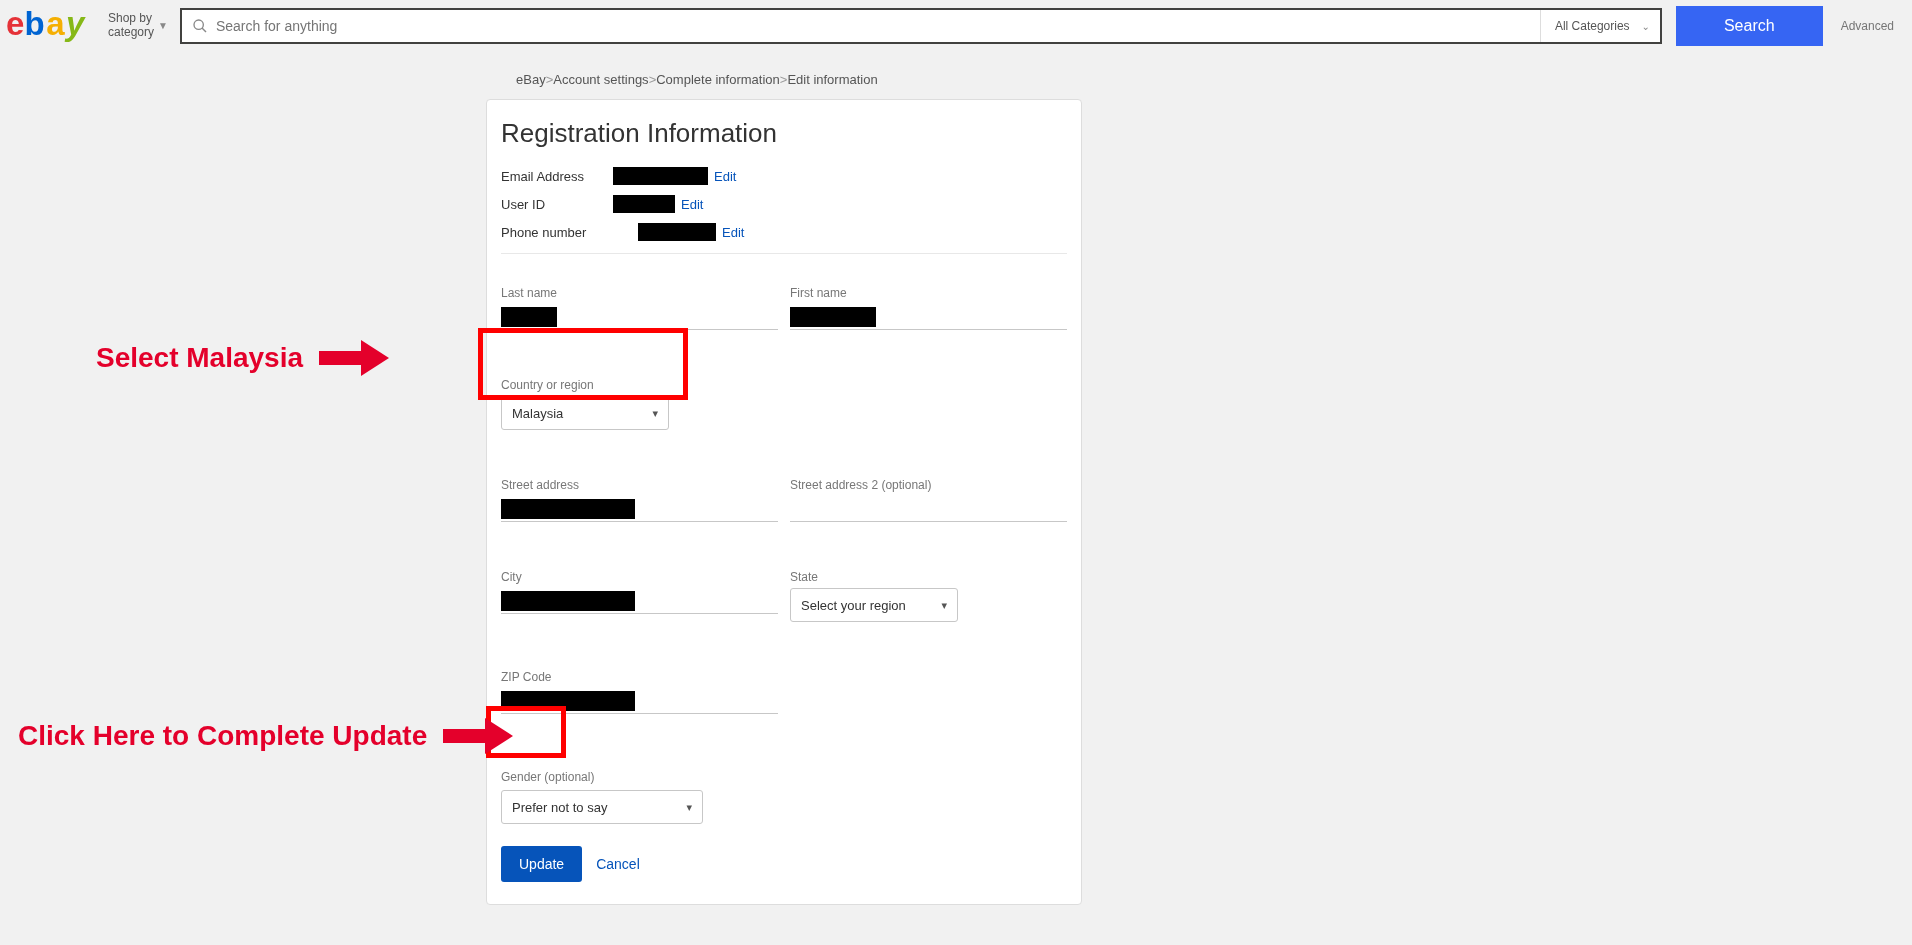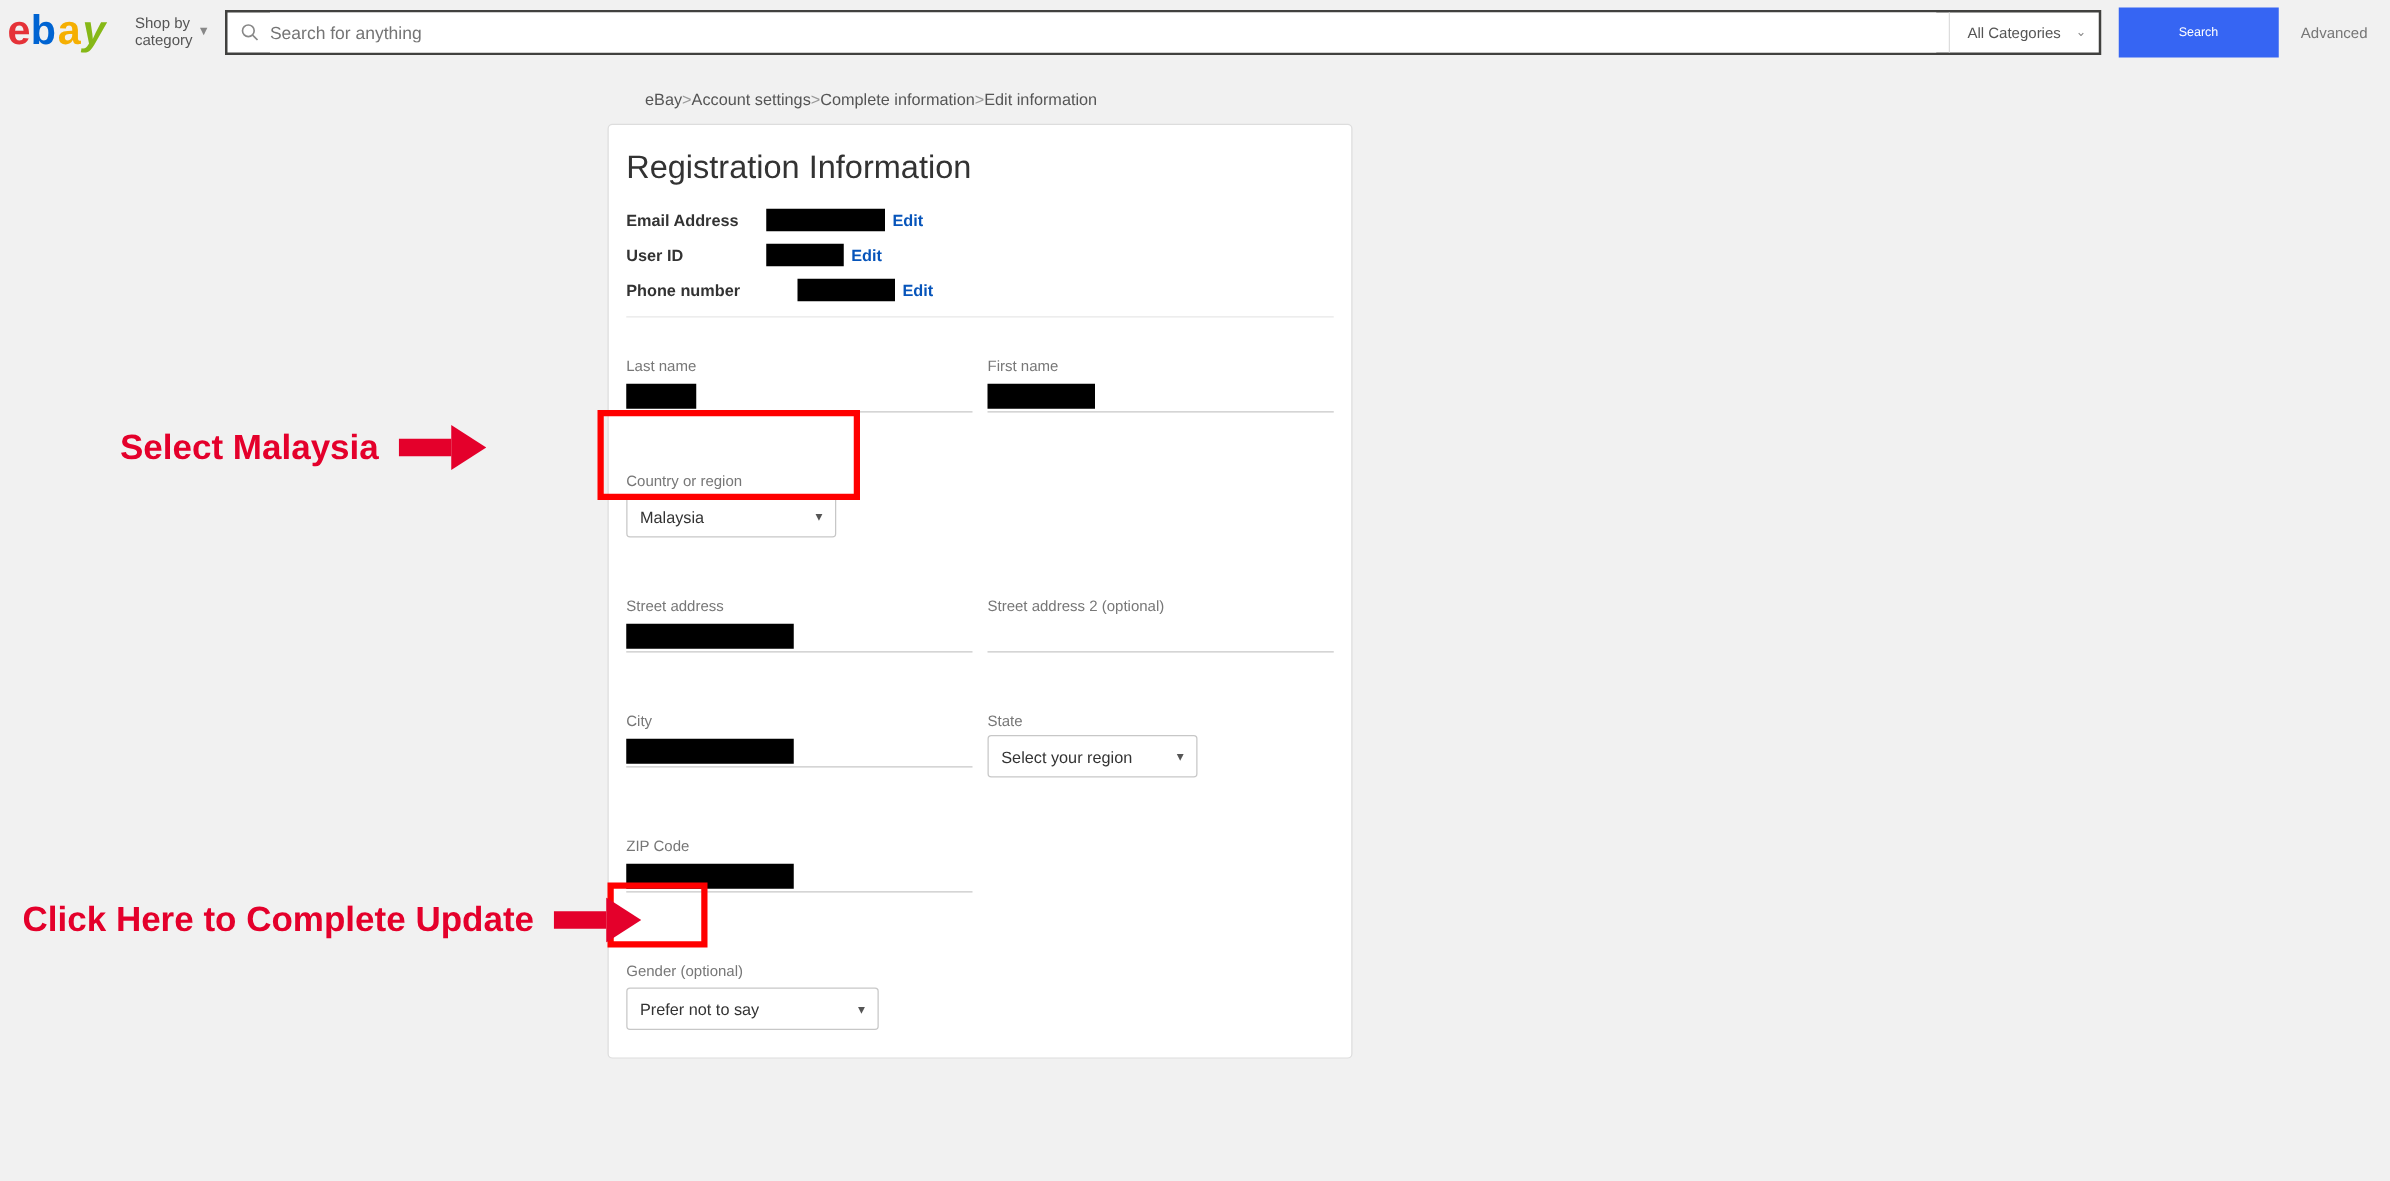--- a/index.html
+++ b/index.html
@@ -65,21 +65,21 @@
   .cat-select .caret {
     position: absolute;
     right: 10px;
     color: #888;
     font-size: 10px;
   }
   .search-btn {
     background: #3665f3;
     color: #fff;
     border: none;
-    font-size: 10px;
+    font-size: 16px;
     padding: 0 48px;
     cursor: pointer;
     margin-left: 6px;
     height: 40px;
   }
   .advanced {
     font-size: 12px;
     color: #767676;
     text-decoration: none;
     padding: 0 10px;
@@ -109,21 +109,20 @@
     font-size: 26px;
     font-weight: 300;
     color: #333;
     margin-bottom: 18px;
   }
   .row-inline {
     display: flex;
     align-items: center;
     font-size: 13px;
     margin-bottom: 10px;
-    font-weight: bold;
   }
   .row-inline .lbl { width: 112px; color: #333; }
   .row-inline .redacted {
     height: 18px;
     background: #000;
   }
   .red-email { width: 95px; }
   .red-user  { width: 62px; }
   .red-phone { width: 78px; }
   .row-inline .edit-link {
@@ -347,20 +346,24 @@
     </div>
 
     <div class="gender-wrap">
       <label class="gender-label">Gender (optional)</label>
       <div class="sel" style="width:202px">
         <span>Prefer not to say</span>
         <span class="caret">▾</span>
       </div>
     </div>
 
+    <div class="btn-row">
+      <button class="btn-primary">Update</button>
+      <span class="cancel-link">Cancel</span>
+    </div>
   </div>
 
   <div class="red-box" style="left:478px; top:328px; width:210px; height:72px"></div>
   <div class="red-box" style="left:486px; top:706px; width:80px; height:52px"></div>
 
   <div class="annotation" style="left:96px; top:340px;">
     <span>Select Malaysia</span>
     <span class="arrow-r">
       <svg width="70" height="36" viewBox="0 0 70 36">
           <rect x="0" y="11" width="42" height="14" fill="#e4002b"></rect>

